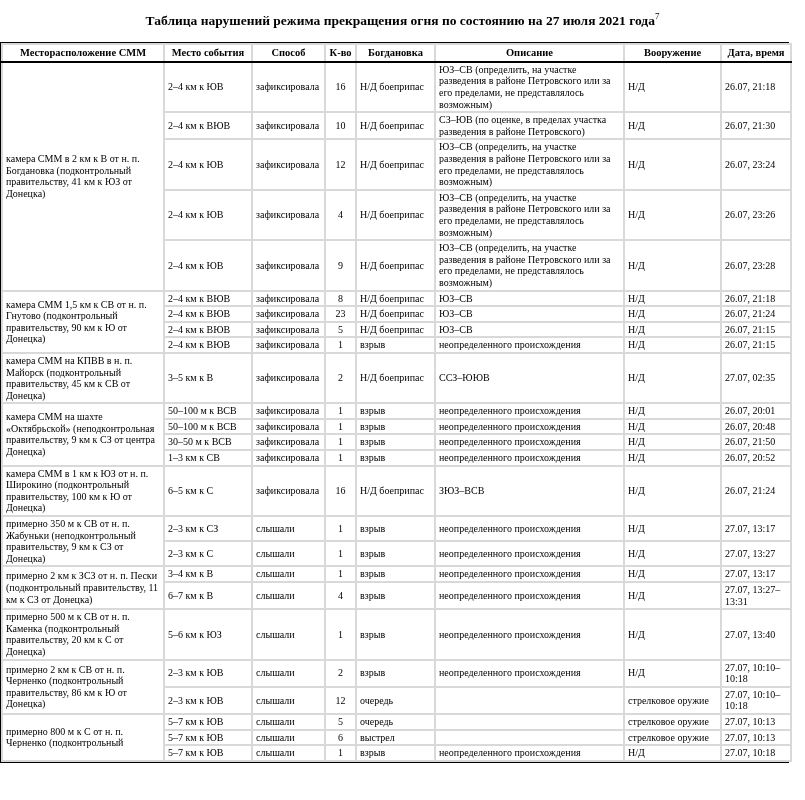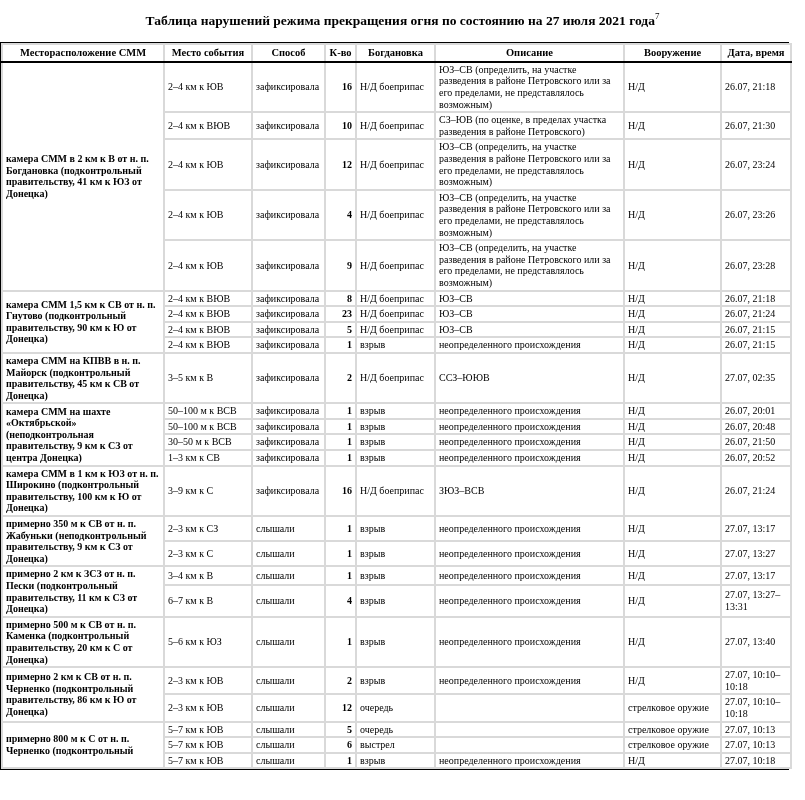--- a/index.html
+++ b/index.html
@@ -27,22 +27,22 @@
   th,td{
     border:2px solid var(--grid);
     padding:1px 3px;vertical-align:middle;overflow:hidden;
   }
   thead th{
     border-bottom:2px solid var(--border);
     font-weight:bold;font-size:10.5px;text-align:center;
     padding:2px 2px;background:var(--bg);
   }
   td{background:var(--bg);text-align:left;}
-  td.center{text-align:right;font-weight:bold;}
-  td.loc{vertical-align:middle;font-weight:bold;}
+  td.center{text-align:center;}
+  td.loc{vertical-align:middle;}
 </style>
 </head>
 <body>
 
 <div class="page">
   <div class="title"><span>Таблица нарушений режима прекращения огня по состоянию на 27 июля 2021 года</span><sup>7</sup></div>
 
   <div class="table-wrap">
     <table>
       <colgroup>
@@ -193,21 +193,21 @@
             <td>1–3 км к СВ</td>
             <td>зафиксировала</td>
             <td class="center">1</td>
             <td>взрыв</td>
             <td>неопределенного происхождения</td>
             <td>Н/Д</td>
             <td>26.07, 20:52</td>
           </tr>
           <tr>
             <td rowspan="1" class="loc">камера СММ в 1 км к ЮЗ от н. п. Широкино (подконтрольный правительству, 100 км к Ю от Донецка)</td>
-            <td>3–9 км к С</td>
+            <td>6–5 км к С</td>
             <td>зафиксировала</td>
             <td class="center">16</td>
             <td>Н/Д боеприпас</td>
             <td>ЗЮЗ–ВСВ</td>
             <td>Н/Д</td>
             <td>26.07, 21:24</td>
           </tr>
           <tr>
             <td rowspan="2" class="loc">примерно 350 м к СВ от н. п. Жабуньки (неподконтрольный правительству, 9 км к СЗ от Донецка)</td>
             <td>2–3 км к СЗ</td>

